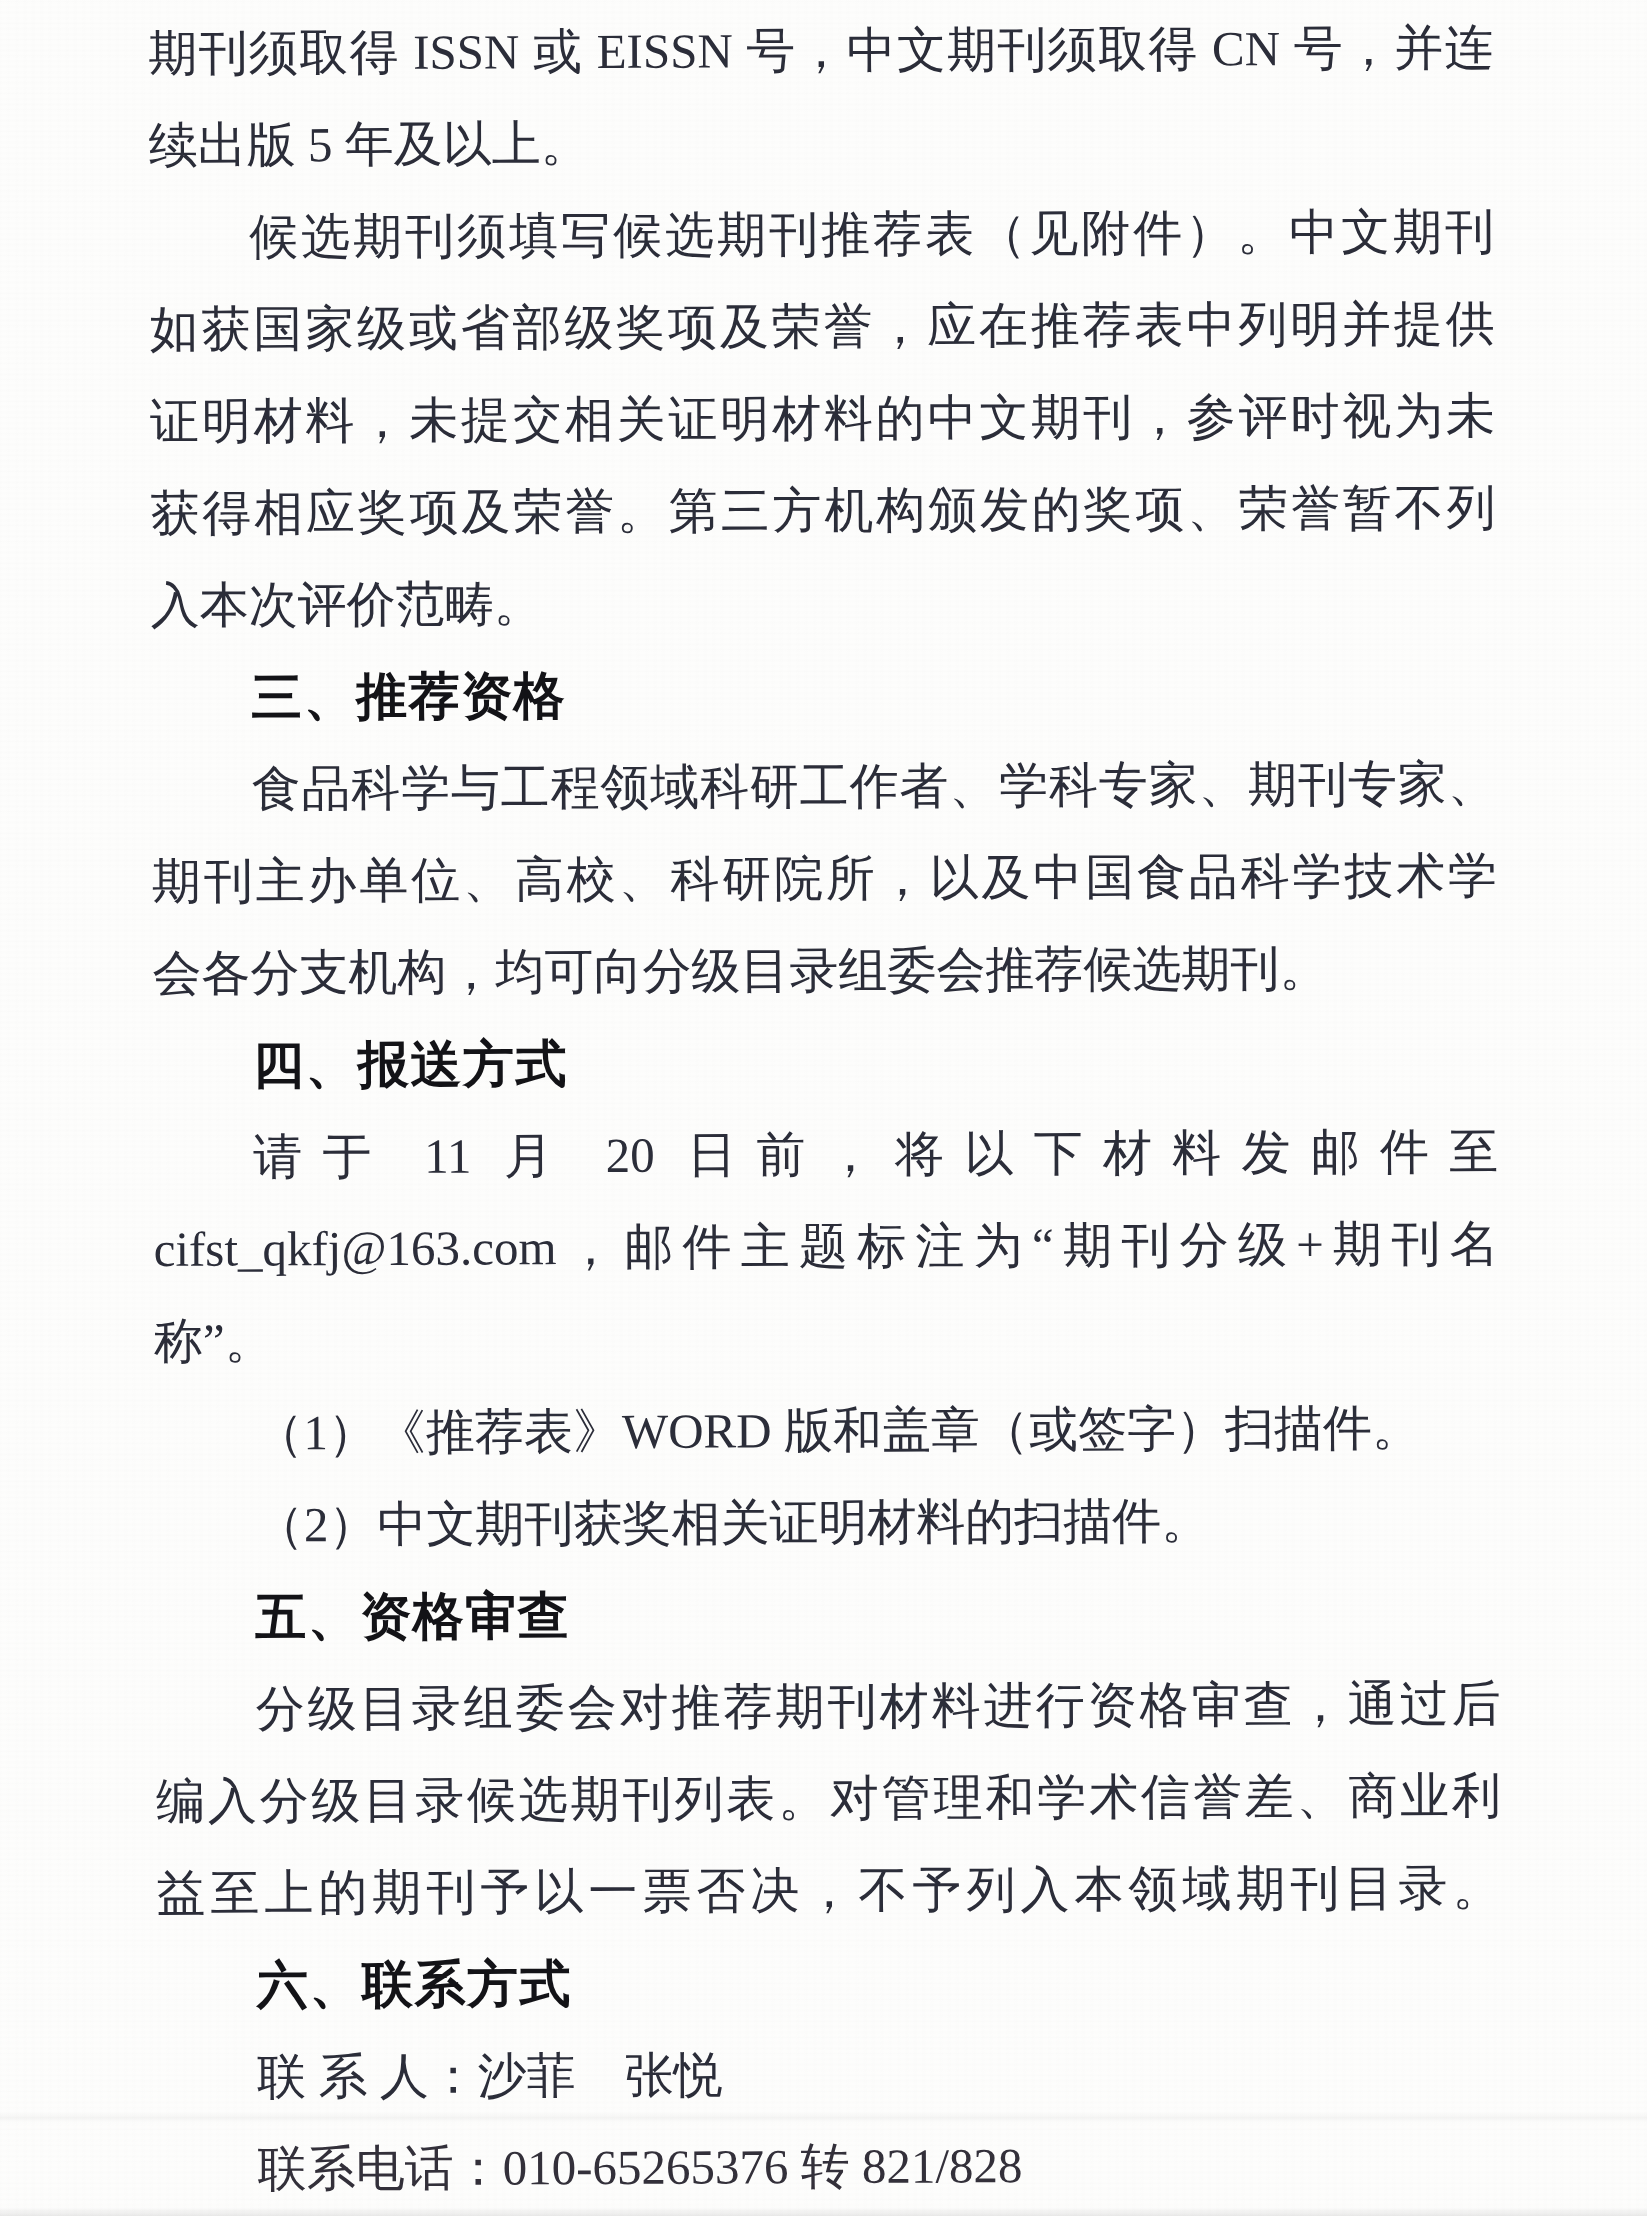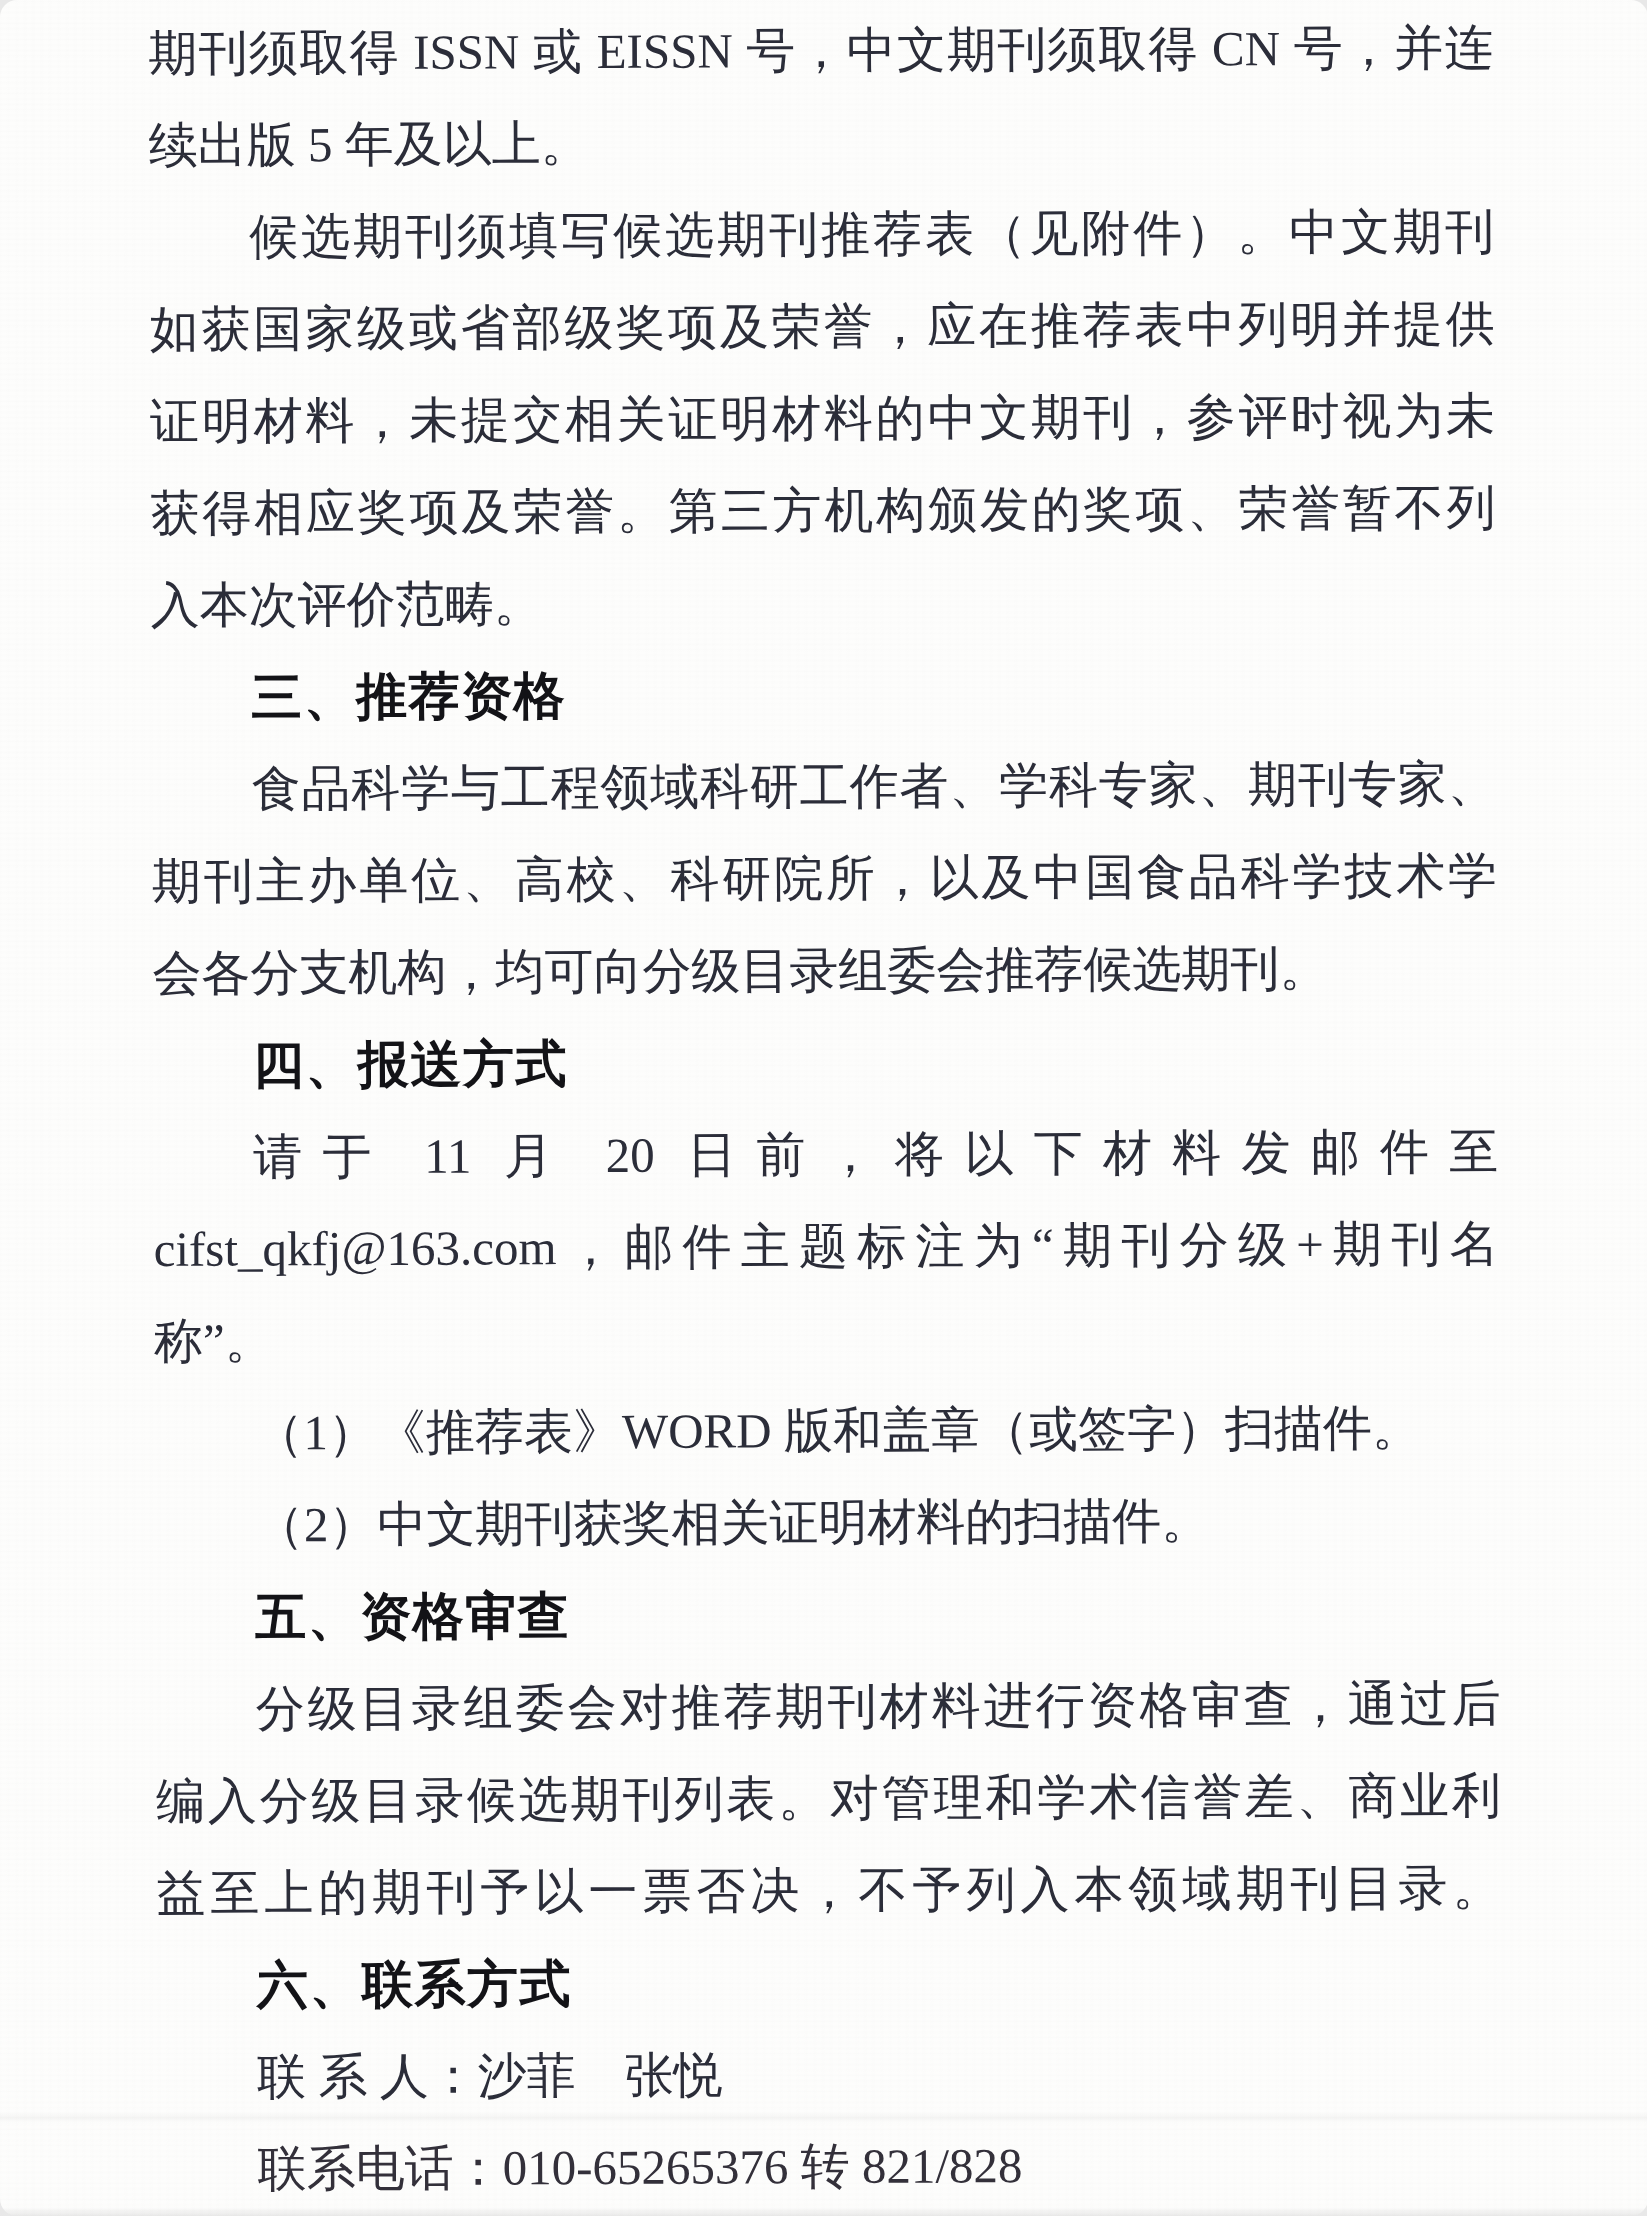--- a/index.html
+++ b/index.html
@@ -11,21 +11,20 @@
     position: relative;
     width: 1648px;
     height: 2216px;
     margin: 0 auto;
     background: #fdfdfc;
     overflow: hidden;
     
     background-image:
       repeating-linear-gradient(0deg, rgba(0,0,0,0.006) 0px, rgba(255,255,255,0) 2.3px, rgba(0,0,0,0.004) 5.4px),
       repeating-linear-gradient(90deg, rgba(0,0,0,0.004) 0px, rgba(255,255,255,0) 3.8px, rgba(0,0,0,0.003) 8.4px);
-    border-radius: 17px;
   }
   
   .page::before {
     content: "";
     position: absolute;
     left: 0; right: 0;
     top: 2112px;
     height: 10.7px;
     background: linear-gradient(to bottom, rgba(90,90,95,0), rgba(90,90,95,0.05), rgba(90,90,95,0));
     pointer-events: none;

